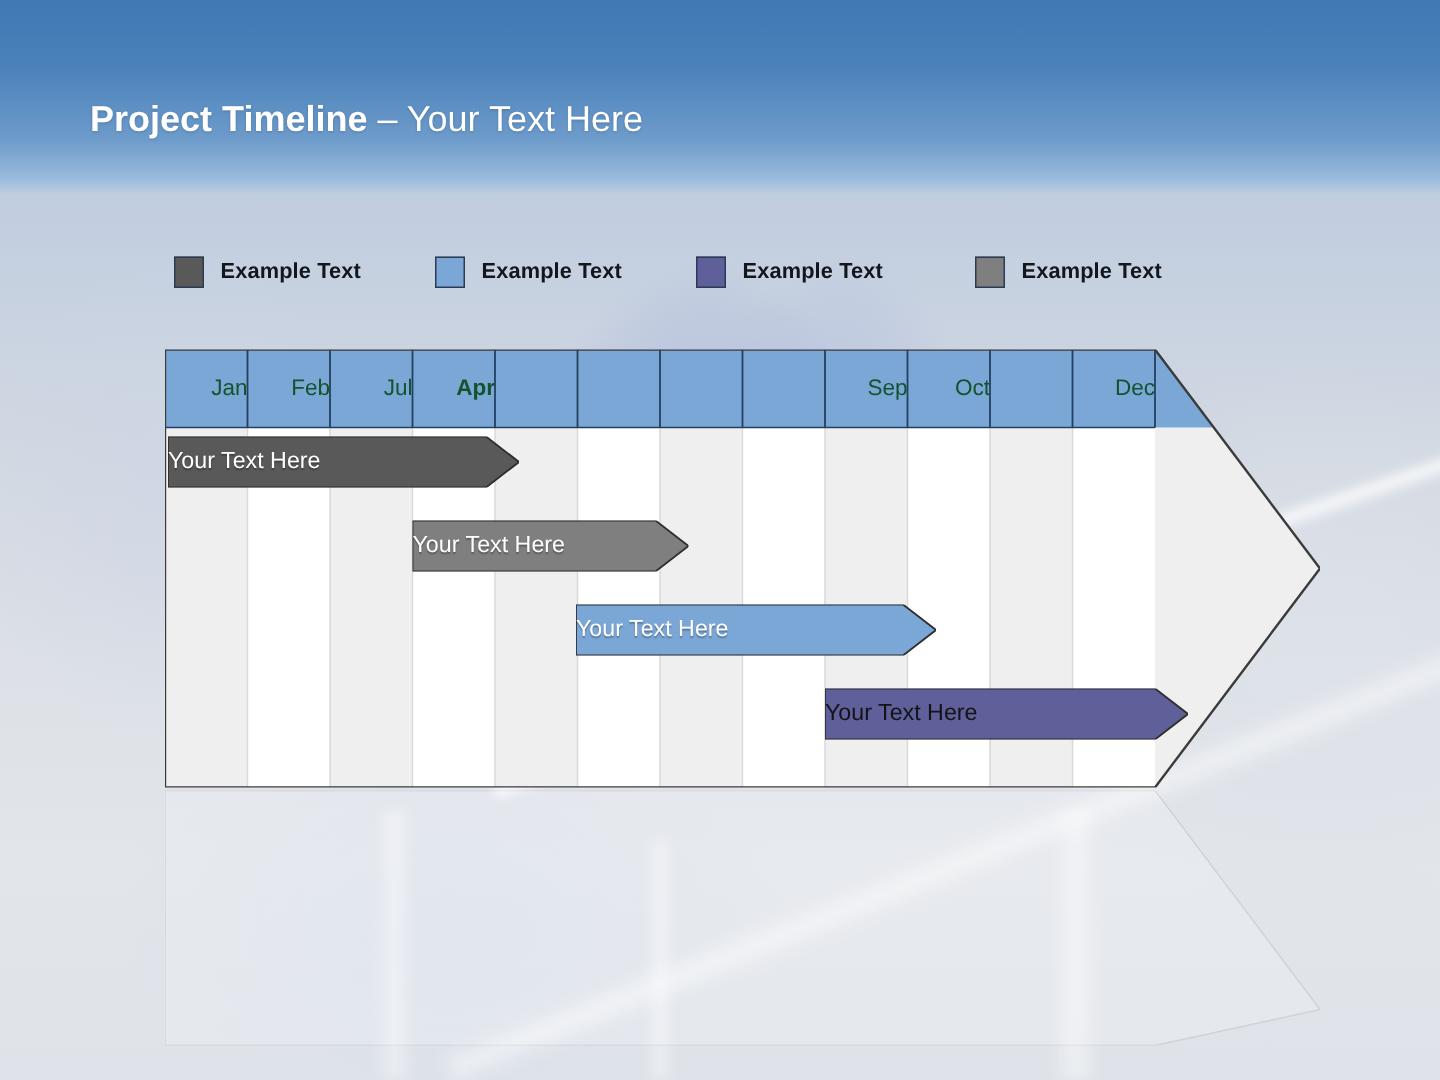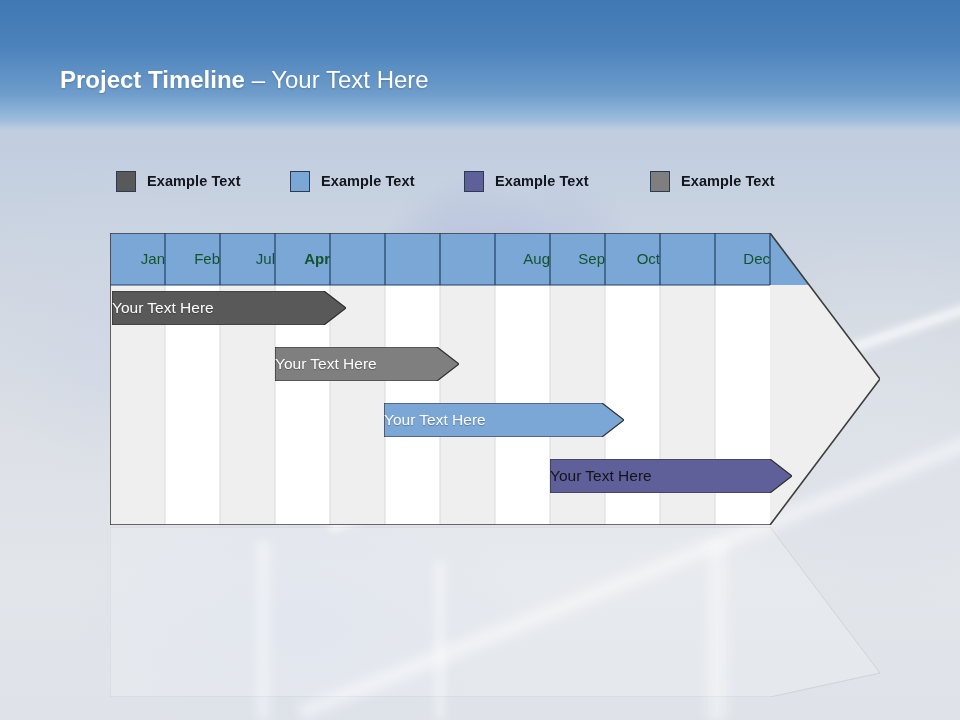--- a/index.html
+++ b/index.html
@@ -249,21 +249,20 @@
           <line x1="550" y1="52" x2="550" y2="292" stroke="#d9d9d9" stroke-width="1"></line>
           <line x1="605" y1="52" x2="605" y2="292" stroke="#d9d9d9" stroke-width="1"></line>
         </g>
         <polygon points="0,0 660,0 770,146 660,292 0,292" fill="none" stroke="#3b3b3b" stroke-width="1.6"></polygon>
         <line x1="0" y1="52" x2="660" y2="52" stroke="#24405f" stroke-width="1"></line>
       </svg>
   <div class="month-label" style="left: 0px; width: 55px;">Jan</div>
       <div class="month-label" style="left: 55px; width: 55px;">Feb</div>
       <div class="month-label" style="left: 110px; width: 55px;">Jul</div>
       <div class="month-label" style="left: 165px; width: 55px; font-weight: bold;">Apr</div>
-      <div class="month-label" style="left: 385px; width: 55px;">Aug</div>
       <div class="month-label" style="left: 440px; width: 55px;">Sep</div>
       <div class="month-label" style="left: 495px; width: 55px;">Oct</div>
       <div class="month-label" style="left: 605px; width: 55px;">Dec</div>
       <div class="bar" style="left: 2px; top: 58px; width: 234px;">
         <svg width="234" height="34" viewBox="0 0 234 34">
           <polygon points="0,0 212,0 234,17 212,34 0,34" fill="#595959" stroke="#2f2f2f" stroke-width="1.2"></polygon>
         </svg>
         <div class="bar-label light" style="width: 212px;">Your  Text Here</div>
       </div>
       <div class="bar" style="left: 165px; top: 114px; width: 184px;">

